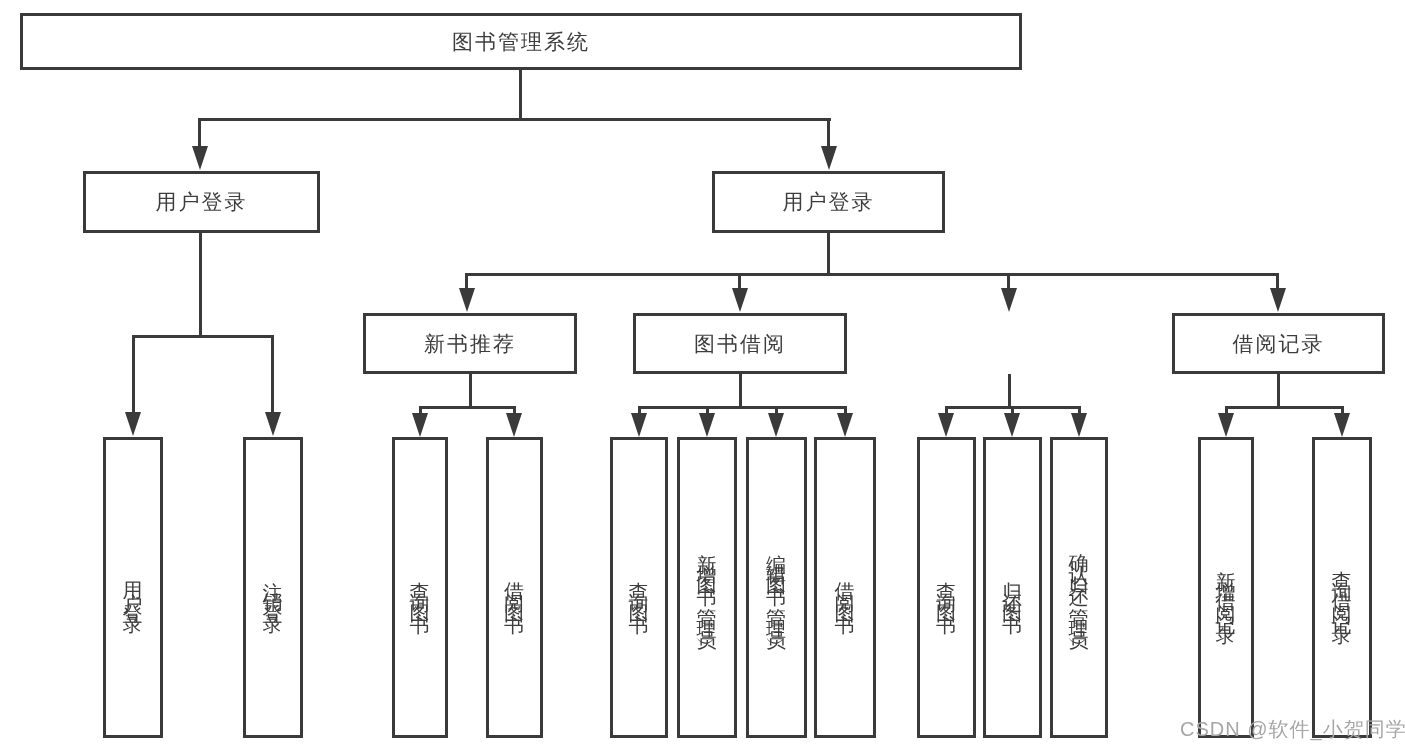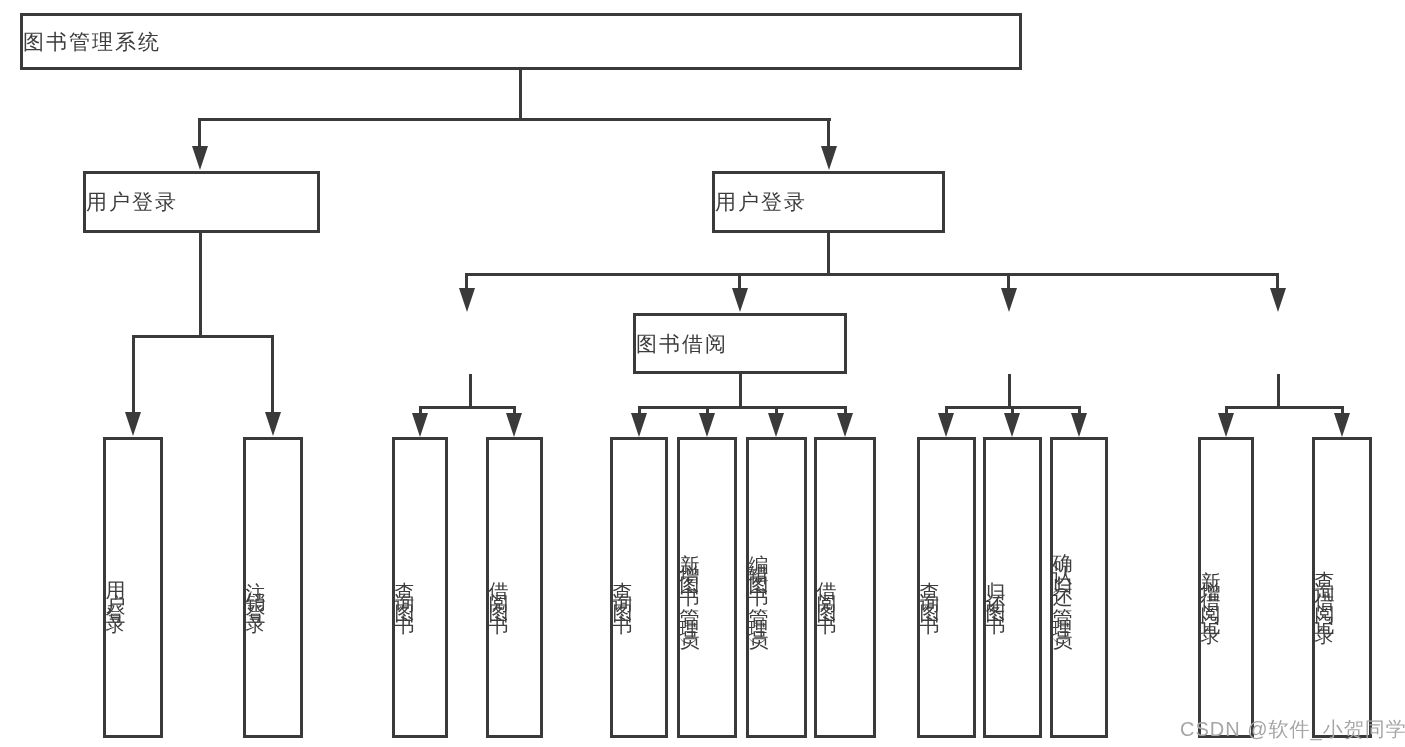--- a/index.html
+++ b/index.html
@@ -10,20 +10,21 @@
     font-family:"Liberation Sans","DejaVu Sans",sans-serif;
     overflow:hidden;
   }
   .node{
     position:absolute;
     box-sizing:border-box;
     border:3px solid #3a3a3a;
     background:#fff;
     display:flex;
     align-items:center;
+    justify-content:center;
     color:#3d3d3d;
   }
   .node.h span{
     font-size:21px;
     letter-spacing:2px;
     white-space:nowrap;
   }
   .node.v span{
     writing-mode:vertical-rl;
     text-orientation:mixed;
@@ -84,22 +85,28 @@
   <div class="hline" style="left:465px;top:273px;width:814px"></div>
   <div class="vline" style="left:465px;top:273px;height:15px"></div>
   <div class="arr" style="left:459px;top:288px"></div>
   <div class="vline" style="left:738px;top:273px;height:15px"></div>
   <div class="arr" style="left:732px;top:288px"></div>
   <div class="vline" style="left:1007px;top:273px;height:15px"></div>
   <div class="arr" style="left:1001px;top:288px"></div>
   <div class="vline" style="left:1276px;top:273px;height:15px"></div>
   <div class="arr" style="left:1270px;top:288px"></div>
 
+  <div class="node h" style="left:363px;top:313px;width:214px;height:61px">
+    <span>新书推荐</span>
+  </div>
   <div class="node h" style="left:633px;top:313px;width:214px;height:61px">
     <span>图书借阅</span>
+  </div>
+  <div class="node h" style="left:1172px;top:313px;width:213px;height:61px">
+    <span>借阅记录</span>
   </div>
 
   <div class="vline" style="left:469px;top:374px;height:32px"></div>
   <div class="hline" style="left:419px;top:406px;width:97px"></div>
   <div class="vline" style="left:419px;top:406px;height:8px"></div>
   <div class="arr" style="left:412px;top:413px"></div>
   <div class="vline" style="left:513px;top:406px;height:8px"></div>
   <div class="arr" style="left:506px;top:413px"></div>
 
   <div class="vline" style="left:739px;top:374px;height:32px"></div>

